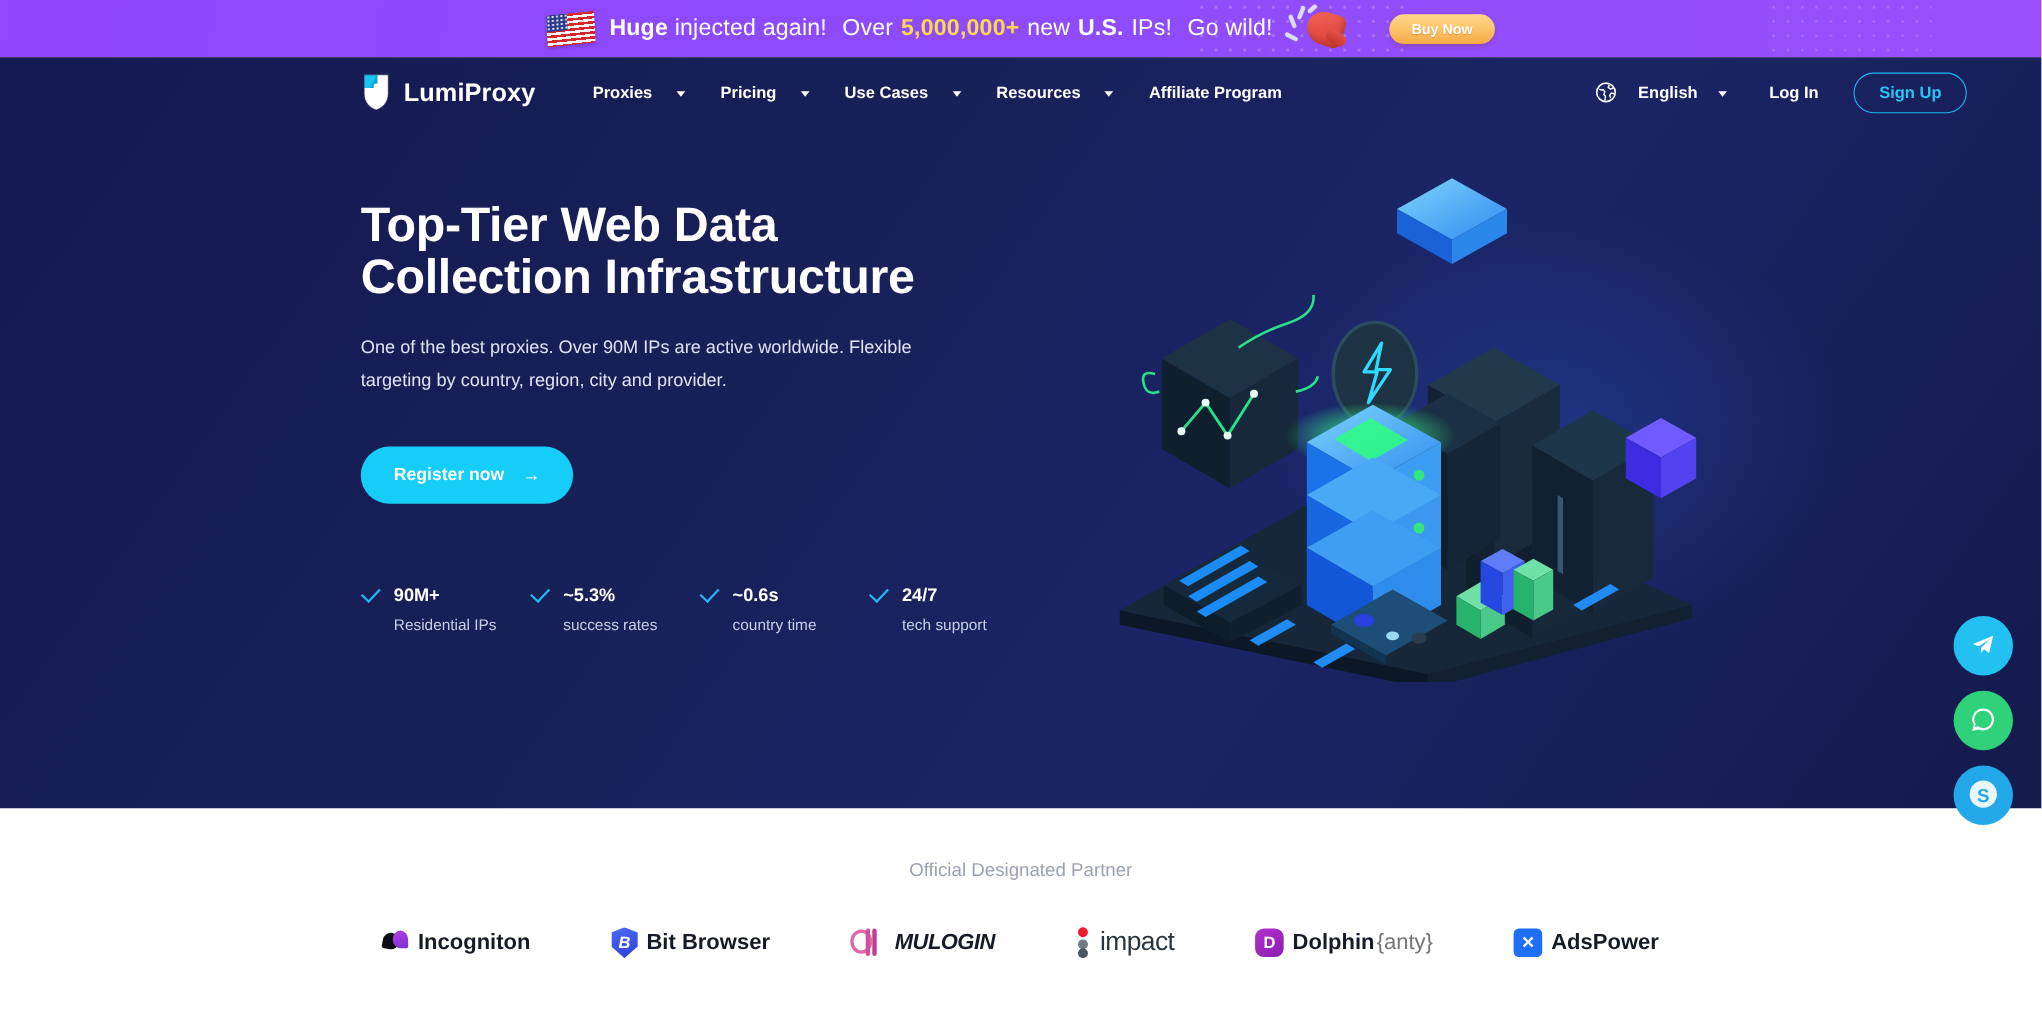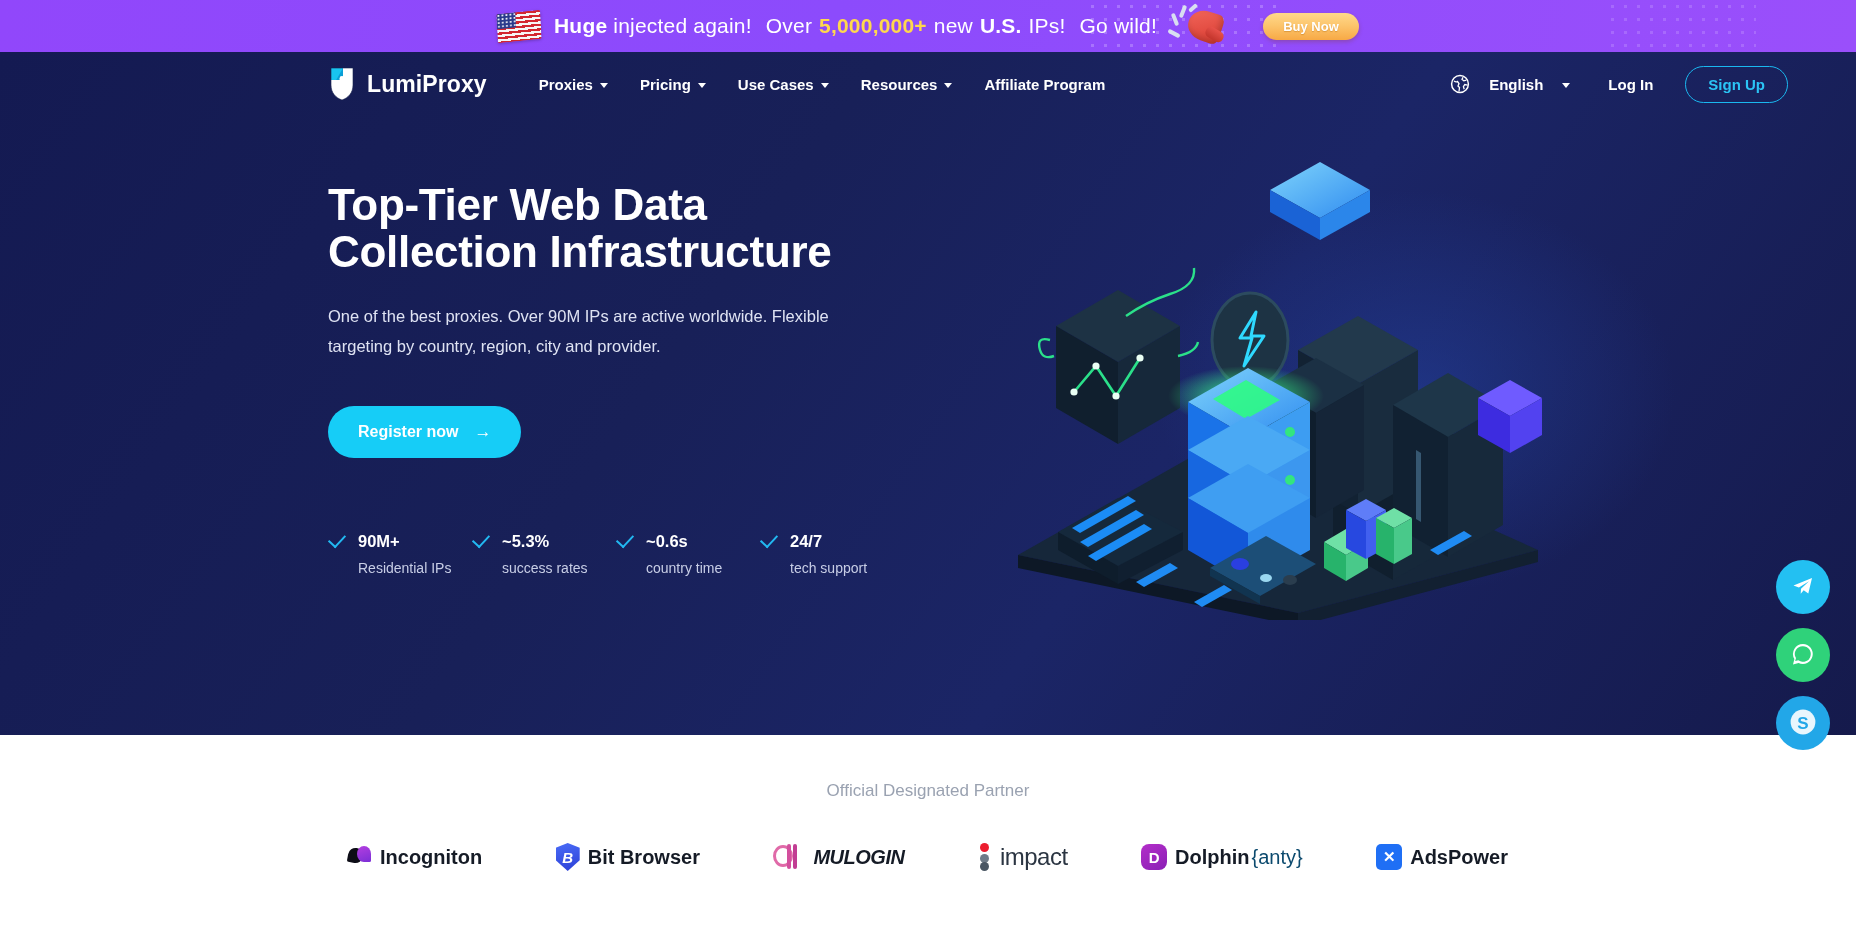--- a/index.html
+++ b/index.html
@@ -109,21 +109,21 @@
     padding: 0 68px 0 328px;
   }
   .brand { display: flex; align-items: center; gap: 11px; cursor: pointer; }
   .brand-mark { width: 28px; height: 34px; position: relative; flex: none; }
   .brand-name {
     color: #ffffff; font-size: 23px; font-weight: 700; letter-spacing: .1px;
   }
   .nav-links { display: flex; align-items: center; gap: 0; margin-left: 36px; }
   .nav-link {
     color: #ffffff; font-size: 15px; font-weight: 700; cursor: pointer;
-    padding: 8px 16px; white-space: nowrap; display: flex; align-items: center; gap: 7px;
+    padding: 8px 16px; white-space: nowrap; display: flex; align-items: center; gap: 22px;
   }
   .caret {
     width: 0; height: 0; border-left: 4.5px solid transparent;
     border-right: 4.5px solid transparent; border-top: 5px solid #ffffff;
     display: inline-block; margin-top: 2px;
   }
   .nav-right { margin-left: auto; display: flex; align-items: center; gap: 0; }
   .lang {
     display: flex; align-items: center; gap: 19px; color: #ffffff;
     font-size: 15px; font-weight: 700; cursor: pointer; padding: 8px 14px;
@@ -154,21 +154,21 @@
   }
   .register-btn {
     margin-top: 44px; display: inline-flex; align-items: center; gap: 16px;
     background: #16cdf7; border: none; cursor: pointer;
     color: #ffffff; font-size: 16px; font-weight: 700;
     font-family: "Liberation Sans", sans-serif;
     border-radius: 28px; padding: 17px 30px;
   }
   .register-btn .arrow { font-size: 17px; line-height: 1; }
 
-  .stats { margin-top: 74px; display: flex; gap: 0; }
+  .stats { margin-top: 74px; display: flex; gap: 10px; }
   .stat { width: 144px; }
   .stat-top { display: flex; align-items: center; gap: 13px; }
   .check {
     width: 17px; height: 12px; flex: none; position: relative;
   }
   .check::before {
     content: ""; position: absolute; left: 1px; top: -1px;
     width: 14px; height: 8px;
     border-left: 2.6px solid #22b9f2; border-bottom: 2.6px solid #22b9f2;
     transform: rotate(-47deg);
@@ -225,21 +225,21 @@
   .mk-impact .dot-r { position: absolute; left: 2px; top: 0; width: 9px; height: 9px; border-radius: 50%; background: #ec1c2e; }
   .mk-impact .dot-g1 { position: absolute; left: 2px; top: 11px; width: 9px; height: 9px; border-radius: 50%; background: #6f7b88; }
   .mk-impact .dot-g2 { position: absolute; left: 2px; top: 19px; width: 9px; height: 9px; border-radius: 50%; background: #4a5663; }
   .partner-name.impact-name { font-weight: 400; font-size: 24px; color: #2b3542; letter-spacing: -.5px; }
   .mk-dolphin {
     width: 26px; height: 26px; border-radius: 8px;
     background: linear-gradient(150deg,#b32ec9,#8a1fb5);
     display: flex; align-items: center; justify-content: center;
     color: #fff; font-size: 15px; font-weight: 700;
   }
-  .dolphin-anty { color: #0c4a6e; font-weight: 400; }
+  .dolphin-anty { color: #737373; font-weight: 400; }
   .mk-adspower {
     width: 26px; height: 26px; border-radius: 5px; background: #1f6ff5;
     display: flex; align-items: center; justify-content: center;
     color: #fff; font-size: 15px; font-weight: 700;
   }
 
   
   .social-rail {
     position: absolute; right: 26px; top: 560px; z-index: 20;
     display: flex; flex-direction: column; gap: 14px;

